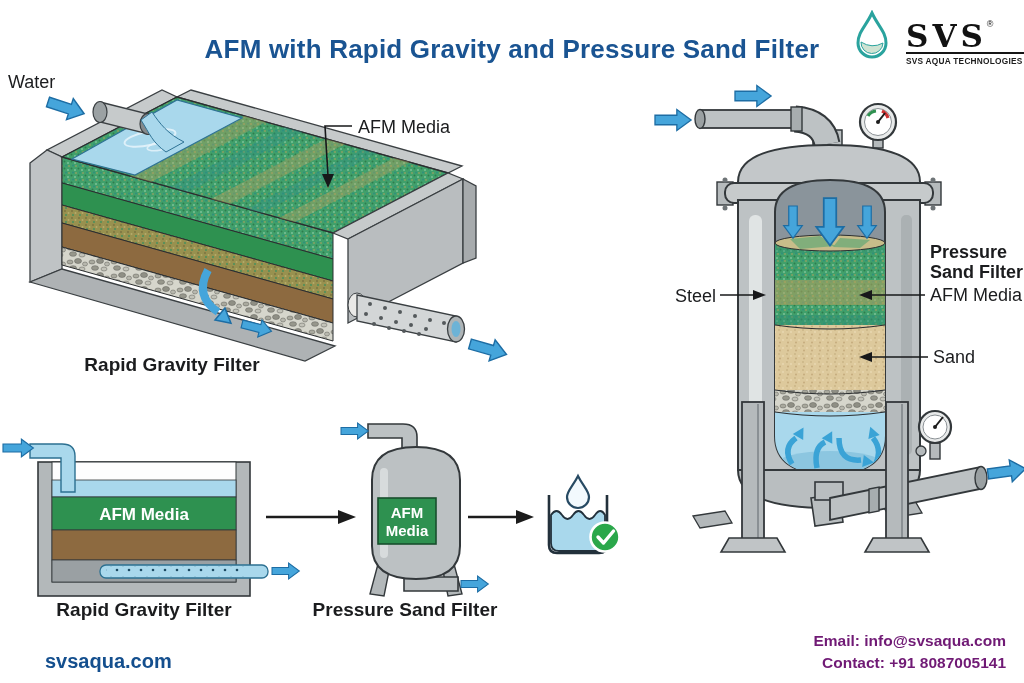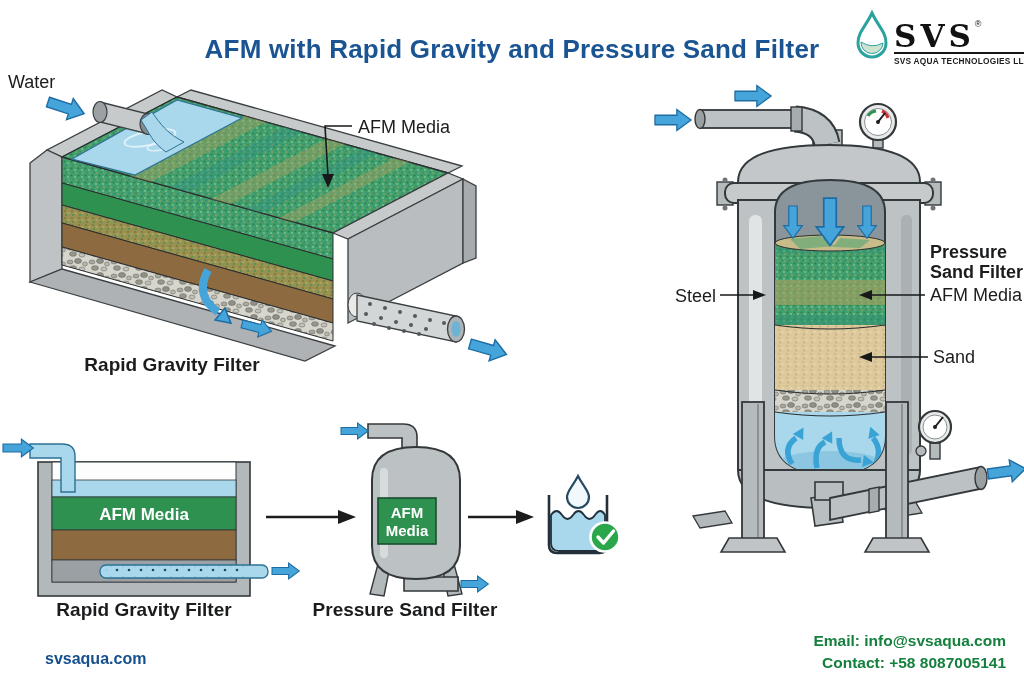--- a/index.html
+++ b/index.html
@@ -3,32 +3,32 @@
 <meta charset="utf-8">
 <style>
   html,body{margin:0;padding:0;background:#fff;}
   body{width:1024px;height:683px;position:relative;overflow:hidden;
        font-family:"Liberation Sans",sans-serif;}
   .abs{position:absolute;}
   
   #page-title{top:34px;left:0;width:1024px;text-align:center;
     font-size:26px;font-weight:bold;color:#1a5492;letter-spacing:.2px;}
   
-  #logo{top:10px;right:10px;width:160px;display:flex;align-items:flex-end;gap:4px;}
+  #logo{top:10px;right:10px;width:160px;display:flex;align-items:flex-end;gap:16px;}
   #logo .col{display:flex;flex-direction:column;}
   #brand-row{display:flex;align-items:flex-start;border-bottom:2px solid #151515;padding-bottom:1px;}
   #brand-name{font-family:"DejaVu Serif",serif;font-weight:bold;font-size:31px;
     line-height:30px;color:#121212;letter-spacing:4px;}
   #brand-reg{font-size:9px;color:#121212;margin-top:-2px;}
   #brand-tagline{font-size:8.3px;font-weight:bold;color:#1c1c1c;letter-spacing:.25px;
     margin-top:2px;white-space:nowrap;}
   
-  #footer-website{left:45px;top:650px;font-size:16px;font-weight:bold;color:#144f8e;}
+  #footer-website{left:45px;top:650px;font-size:20px;font-weight:bold;color:#144f8e;}
   #footer-contact{right:18px;top:630px;text-align:right;font-size:15.5px;
-    font-weight:bold;color:#15803d;line-height:22px;}
+    font-weight:bold;color:#701a75;line-height:22px;}
   
   svg text{font-family:"Liberation Sans",sans-serif;}
   .lbl{font-size:18px;fill:#1b1c1e;}
   .lblb{font-size:18px;font-weight:bold;fill:#1b1c1e;}
   .cap{font-size:19px;font-weight:bold;fill:#1b1c1e;text-anchor:middle;}
   .wlbl{fill:#ffffff;font-weight:bold;text-anchor:middle;}
   .barrow{fill:#45a5db;stroke:#1d6da4;stroke-width:1.4;}
   .ptr{stroke:#17181a;stroke-width:1.6;fill:none;}
   .ptrh{fill:#17181a;}
   .steel-thin{fill:#bdc2c4;stroke:#33383b;stroke-width:1.5;}
@@ -372,14 +372,14 @@
   <text x="308" y="283" class="lbl">Sand</text>
   <g>
     <line x1="303" y1="277" x2="247" y2="277" class="ptr"></line>
     <polygon points="247,272 234,277 247,282" class="ptrh"></polygon>
   </g>
 </svg>
 
 <div id="footer-website" class="abs">svsaqua.com</div>
 <div id="footer-contact" class="abs">
   <div>Email: info@svsaqua.com</div>
-  <div>Contact: +58 8087005141</div>
+  <div>Contact: +91 8087005141</div>
 </div>
 
 </body></html>

